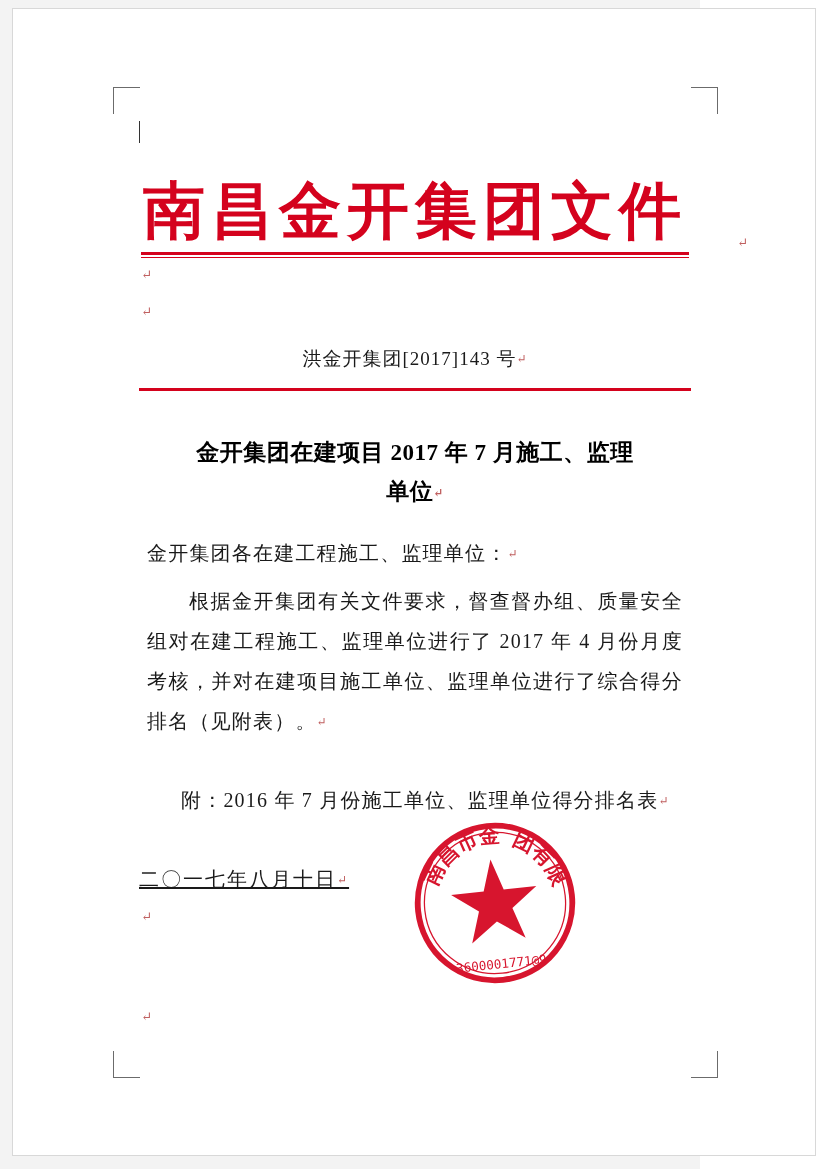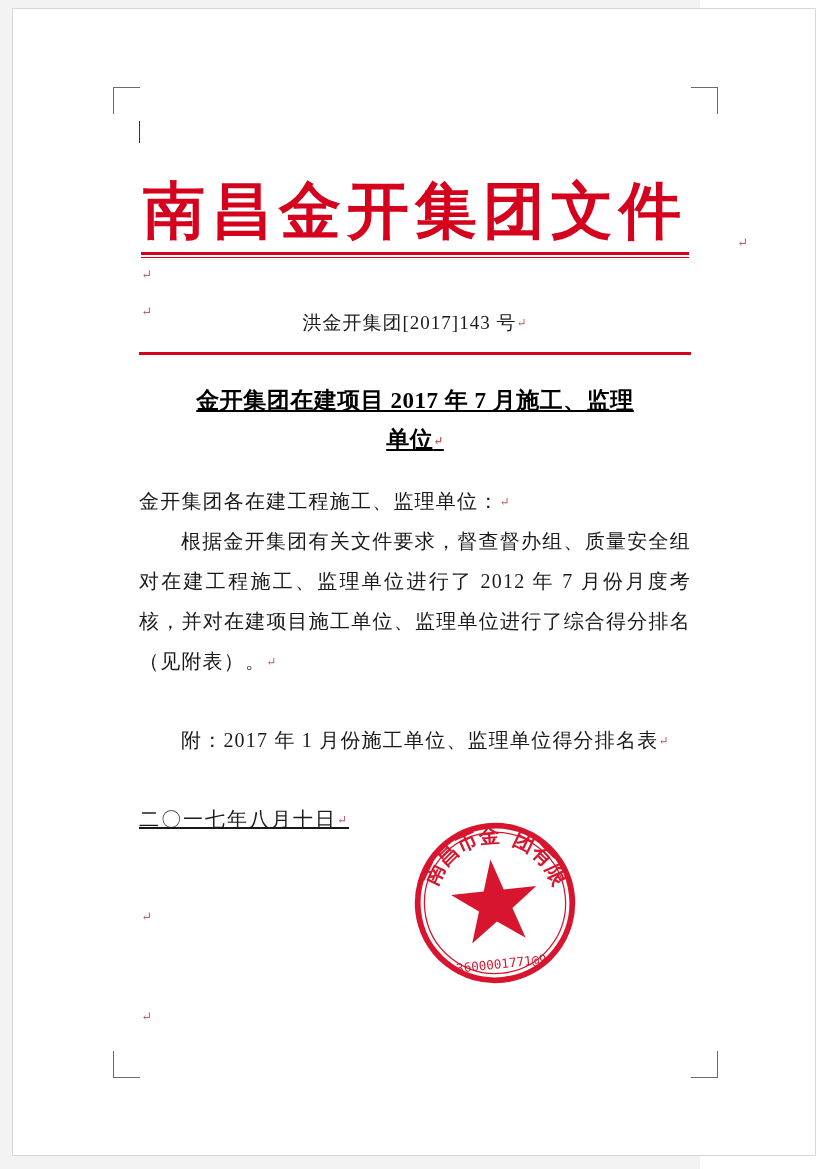--- a/index.html
+++ b/index.html
@@ -80,54 +80,53 @@
   .title-underline2 {
     margin: 2px auto 0 auto;
     width: 548px;
     height: 1px;
     background: #d4021d;
   }
 
   .doc-number {
     text-align: center;
     font-size: 19px;
-    margin-top: 52px;
+    margin-top: 88px;
     letter-spacing: 1px;
     color: #1a1a1a;
     position: relative;
   }
 
   .red-rule {
     margin: 16px auto 0 auto;
     width: 552px;
     height: 3px;
     background: #d4021d;
   }
 
   .subject {
-    margin-top: 26px;
+    margin-top: 42px;
     text-align: center;
     font-weight: 700;
     font-size: 23px;
     line-height: 1.7;
     color: #000;
     letter-spacing: 0.5px;
-    text-decoration: underline;
   }
   .subject .line2 { display: block; text-align: center; }
 
   .body-text {
     margin-top: 22px;
     font-size: 20px;
     line-height: 2.0;
     color: #1a1a1a;
     letter-spacing: 1.2px;
     text-align: justify;
   }
-  .body-text p { margin: 0; }
+  .body-text p { margin: 8px; }
   .body-text p.indent { text-indent: 2.1em; }
 
   .attach {
     margin-top: 46px;
     font-size: 20px;
     letter-spacing: 1.2px;
     text-indent: 2.1em;
     color: #1a1a1a;
     position: relative;
     z-index: 3;
@@ -193,24 +192,24 @@
 
       <div class="red-rule"></div>
 
       <div class="subject">
         <span>金开集团在建项目 2017 年 7 月施工、监理</span>
         <span class="line2"><span>单位</span><span class="pilcrow-mark">↵</span></span>
       </div>
 
       <div class="body-text">
         <p><span>金开集团各在建工程施工、监理单位：</span><span class="pilcrow-mark">↵</span></p>
-        <p class="indent"><span>根据金开集团有关文件要求，督查督办组、质量安全组对在建工程施工、监理单位进行了 2012 年 7 月份月度考核，并对在建项目施工单位、监理单位进行了综合得分排名（见附表）。</span><span class="pilcrow-mark">↵</span></p>
+        <p class="indent"><span>根据金开集团有关文件要求，督查督办组、质量安全组对在建工程施工、监理单位进行了 2017 年 4 月份月度考核，并对在建项目施工单位、监理单位进行了综合得分排名（见附表）。</span><span class="pilcrow-mark">↵</span></p>
       </div>
 
-      <div class="attach"><span>附：2017 年 1 月份施工单位、监理单位得分排名表</span><span class="pilcrow-mark">↵</span></div>
+      <div class="attach"><span>附：2016 年 7 月份施工单位、监理单位得分排名表</span><span class="pilcrow-mark">↵</span></div>
 
       <div class="date-line"><span>二〇一七年八月十日</span><span class="pilcrow-mark">↵</span></div>
 
     </div>
 
     <span class="loose-pilcrow" style="left:128px; top:258px;">↵</span>
     <span class="loose-pilcrow" style="left:128px; top:295px;">↵</span>
     <span class="loose-pilcrow" style="left:724px; top:226px;">↵</span>
     <span class="loose-pilcrow" style="left:128px; top:900px;">↵</span>
     <span class="loose-pilcrow" style="left:128px; top:1000px;">↵</span>

